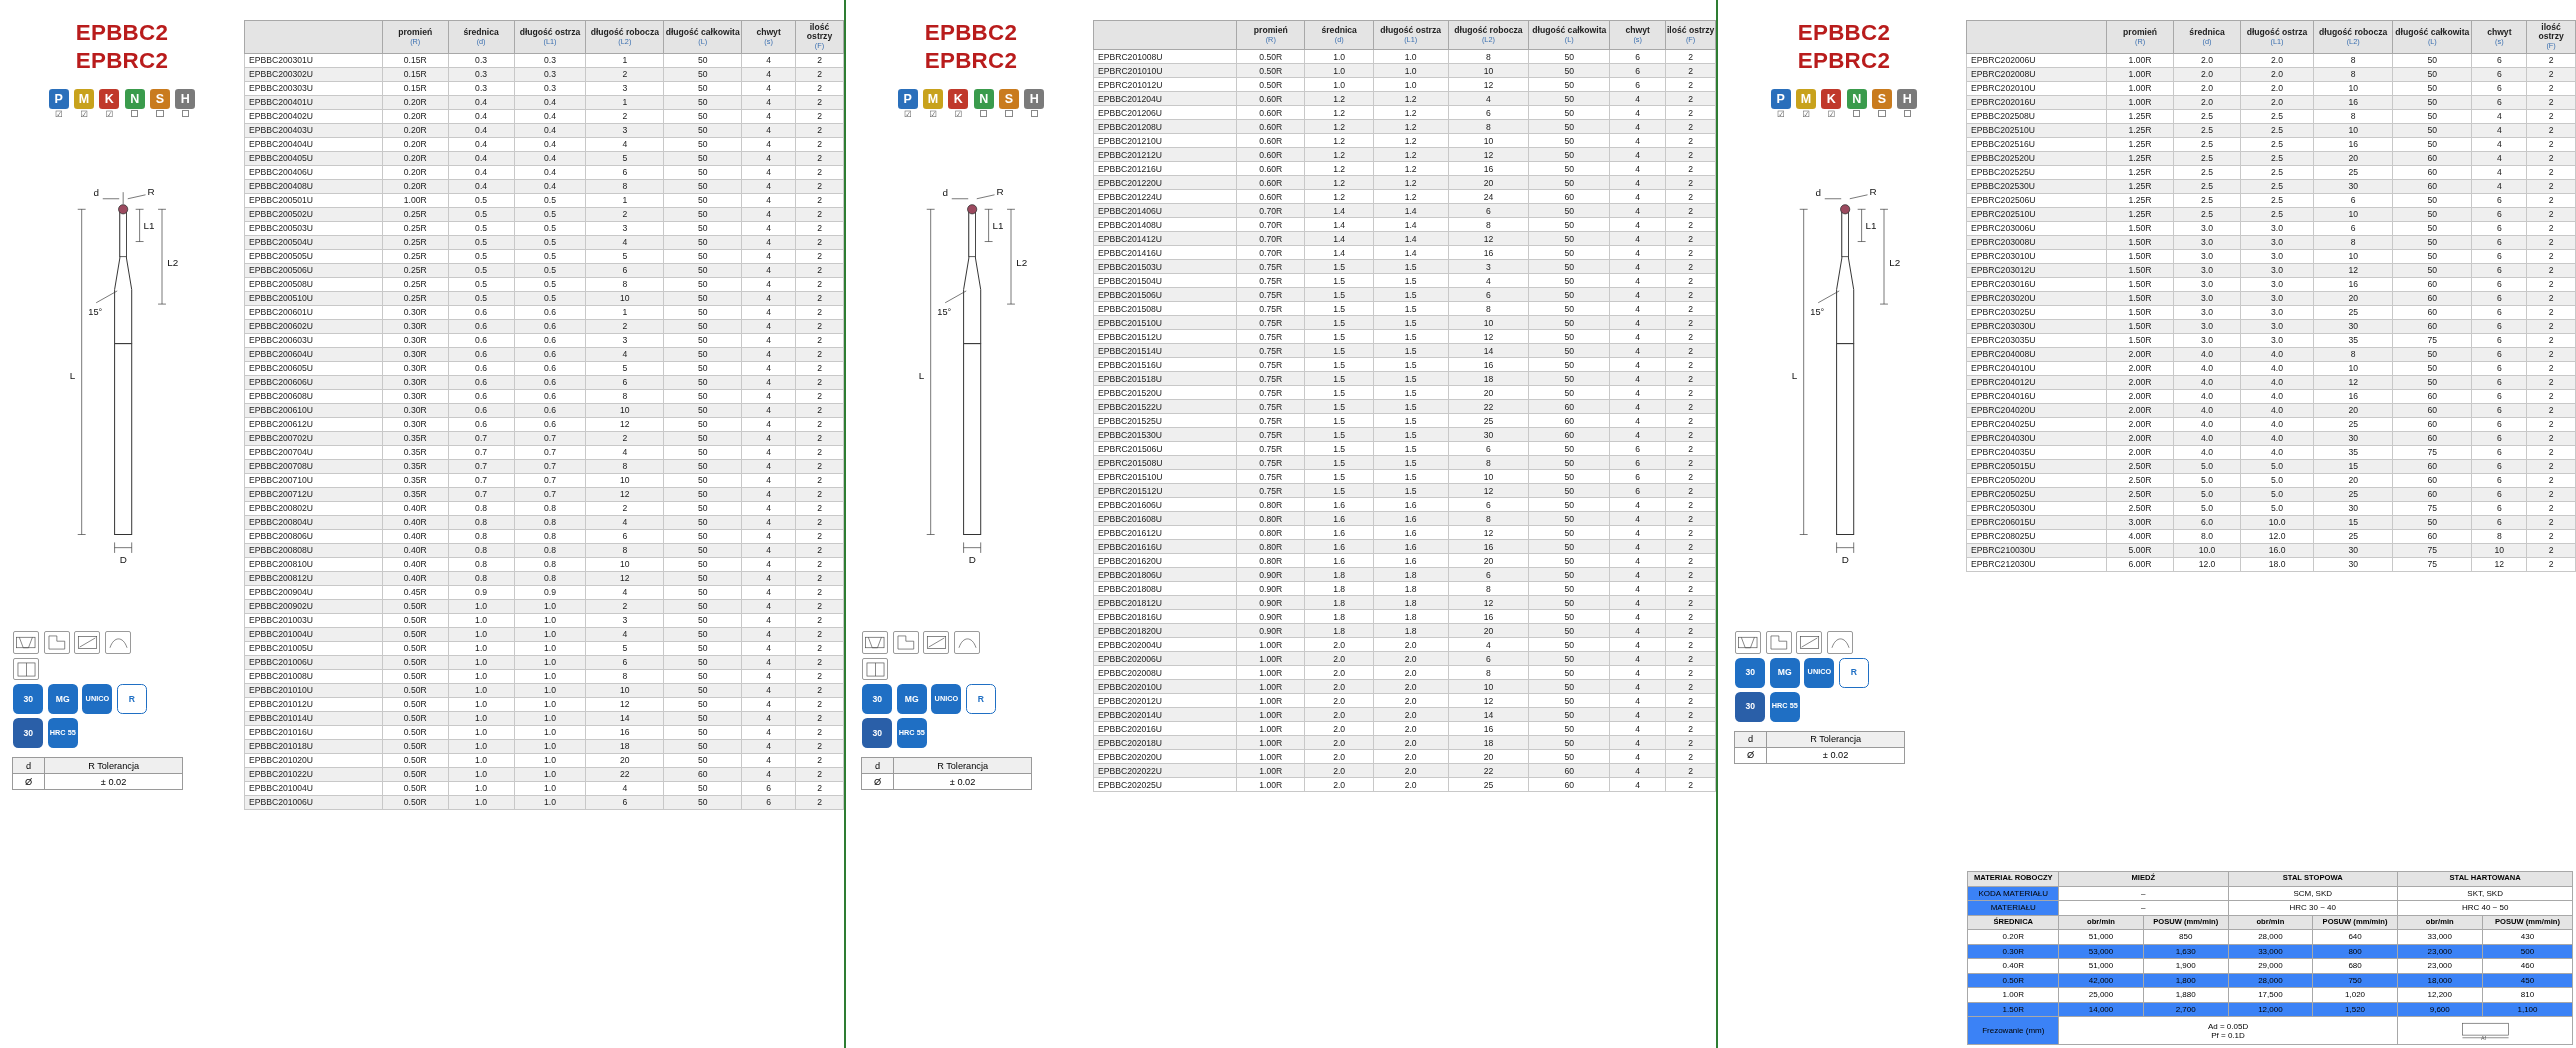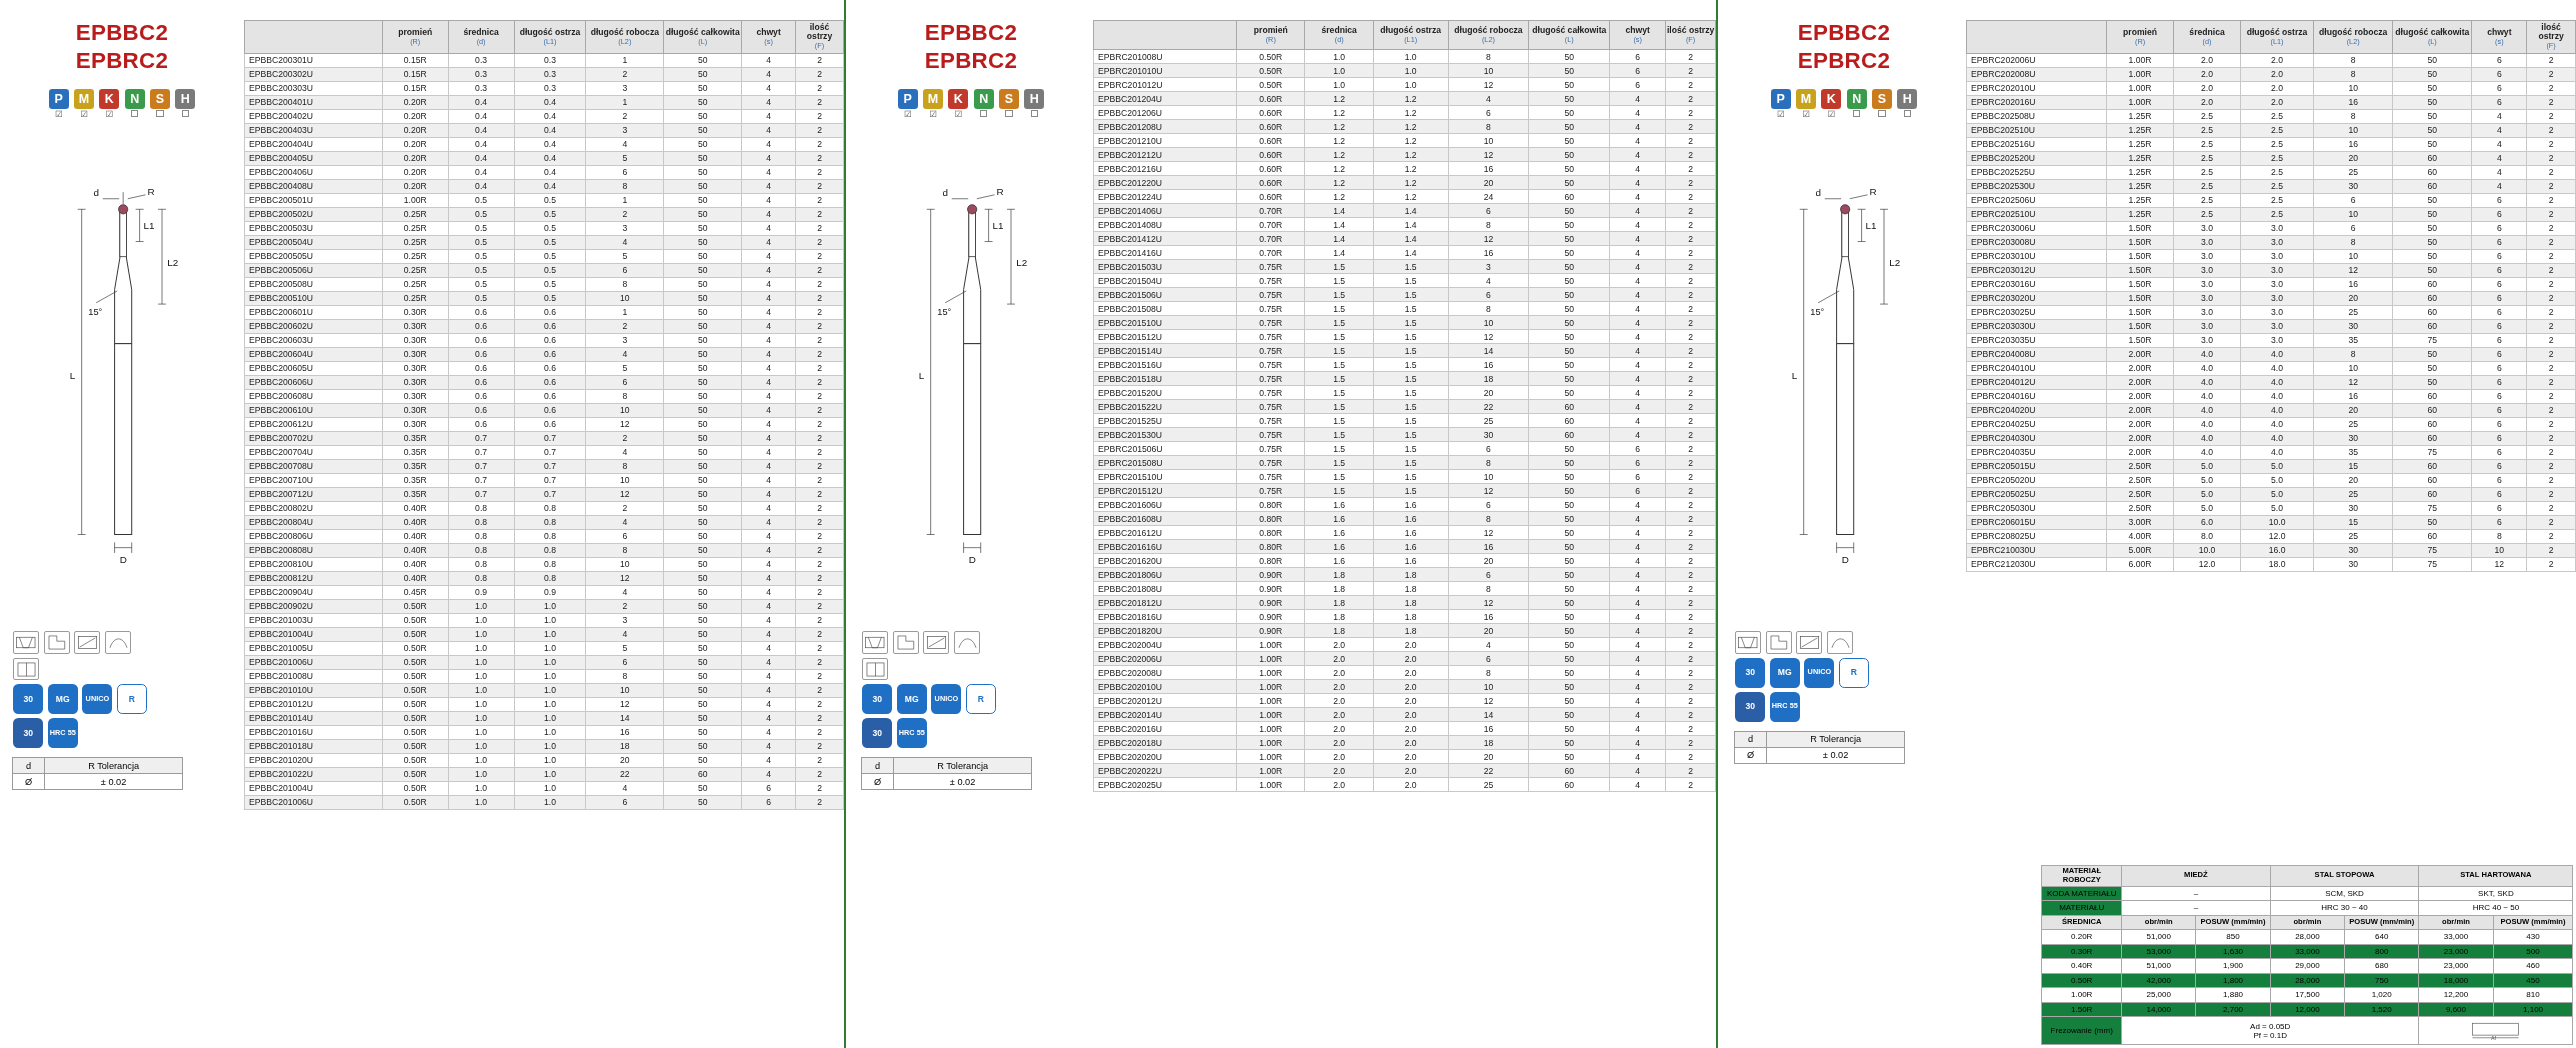--- a/index.html
+++ b/index.html
@@ -163,42 +163,42 @@
     overflow: hidden;
   }
   table.data td.code { text-align: left; padding-left: 4px; }
   table.data tr.alt td { background: #efefef; }
   table.data tr:not(.alt) td { background: #ffffff; }
   
   .cut-wrap {
     position: absolute;
     right: 2.6px;
     bottom: 4px;
-    width: 532px;
+    width: 606px;
   }
   table.cut {
     border-collapse: collapse;
     width: 100%;
     font-size: 8px;
     table-layout: fixed;
   }
   table.cut td, table.cut th {
     border: 0.7px solid #a8a8a8;
     text-align: center;
     padding: 1.3px 2px;
     height: 14.5px;
   }
   table.cut th {
     background: #e4e4e4;
     font-weight: bold;
     font-size: 7.6px;
     line-height: 8.6px;
   }
   table.cut td { background: #fff; }
-  table.cut td.gray { background: #15803d; }
+  table.cut td.gray { background: #3b82f6; }
   .feed-note {
     font-size: 8px;
     text-align: left;
     padding-left: 4px;
   }
 </style>
 </head>
 <body>
 
 <div id="page">

